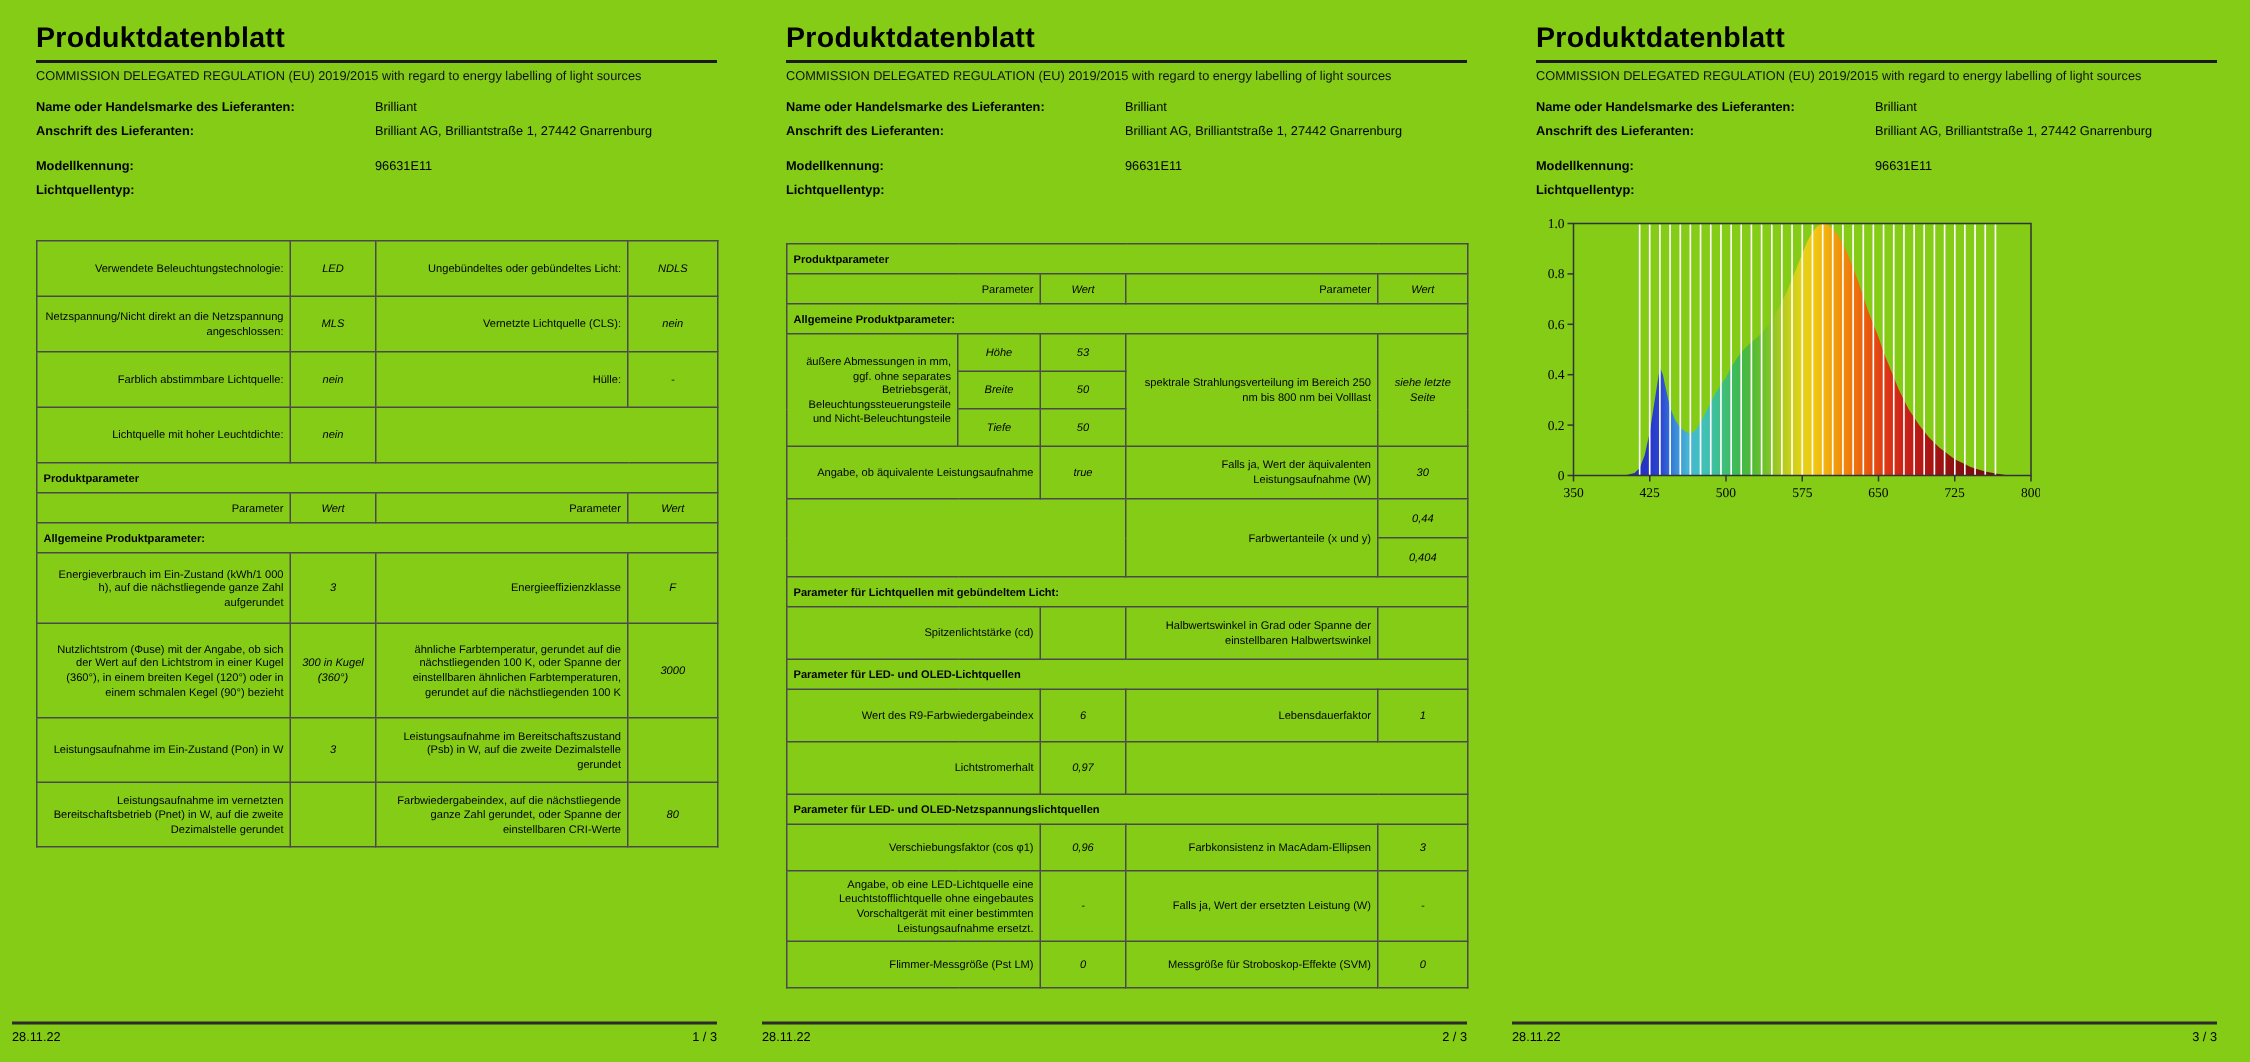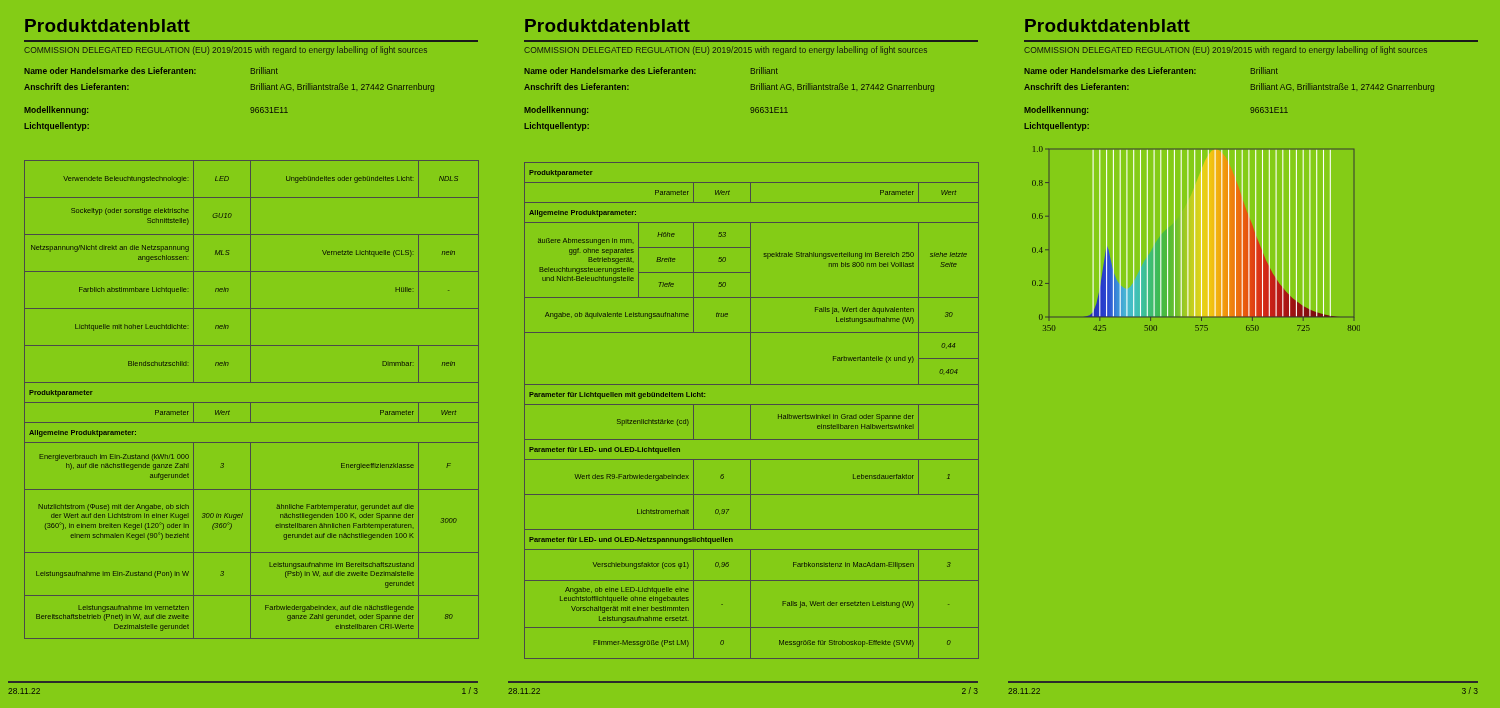--- a/index.html
+++ b/index.html
@@ -88,46 +88,35 @@
         <col style="width:60px">
       </colgroup>
     <tbody>
         <tr class="h32">
           <td class="p">Verwendete Beleuchtungstechnologie:</td>
           <td class="v">LED</td>
           <td class="p">Ungebündeltes oder gebündeltes Licht:</td>
           <td class="v">NDLS</td>
         </tr>
     <tr class="h32">
-          <td class="p">Sockeltyp (oder sonstige elektrische Schnittstelle)</td>
-          <td class="v">GU10</td>
-          <td class="p" colspan="2"></td>
-        </tr>
-    <tr class="h32">
           <td class="p">Netzspannung/Nicht direkt an die Netzspannung angeschlossen:</td>
           <td class="v">MLS</td>
           <td class="p">Vernetzte Lichtquelle (CLS):</td>
           <td class="v">nein</td>
         </tr>
     <tr class="h32">
           <td class="p">Farblich abstimmbare Lichtquelle:</td>
           <td class="v">nein</td>
           <td class="p">Hülle:</td>
           <td class="v">-</td>
         </tr>
     <tr class="h32">
           <td class="p">Lichtquelle mit hoher Leuchtdichte:</td>
           <td class="v">nein</td>
           <td class="p" colspan="2"></td>
-        </tr>
-    <tr class="h32">
-          <td class="p">Blendschutzschild:</td>
-          <td class="v">nein</td>
-          <td class="p">Dimmbar:</td>
-          <td class="v">nein</td>
         </tr>
     <tr class="sec h20">
           <td colspan="4">Produktparameter</td>
         </tr>
     <tr class="h20">
           <td class="p">Parameter</td>
           <td class="v">Wert</td>
           <td class="p">Parameter</td>
           <td class="v">Wert</td>
         </tr>

